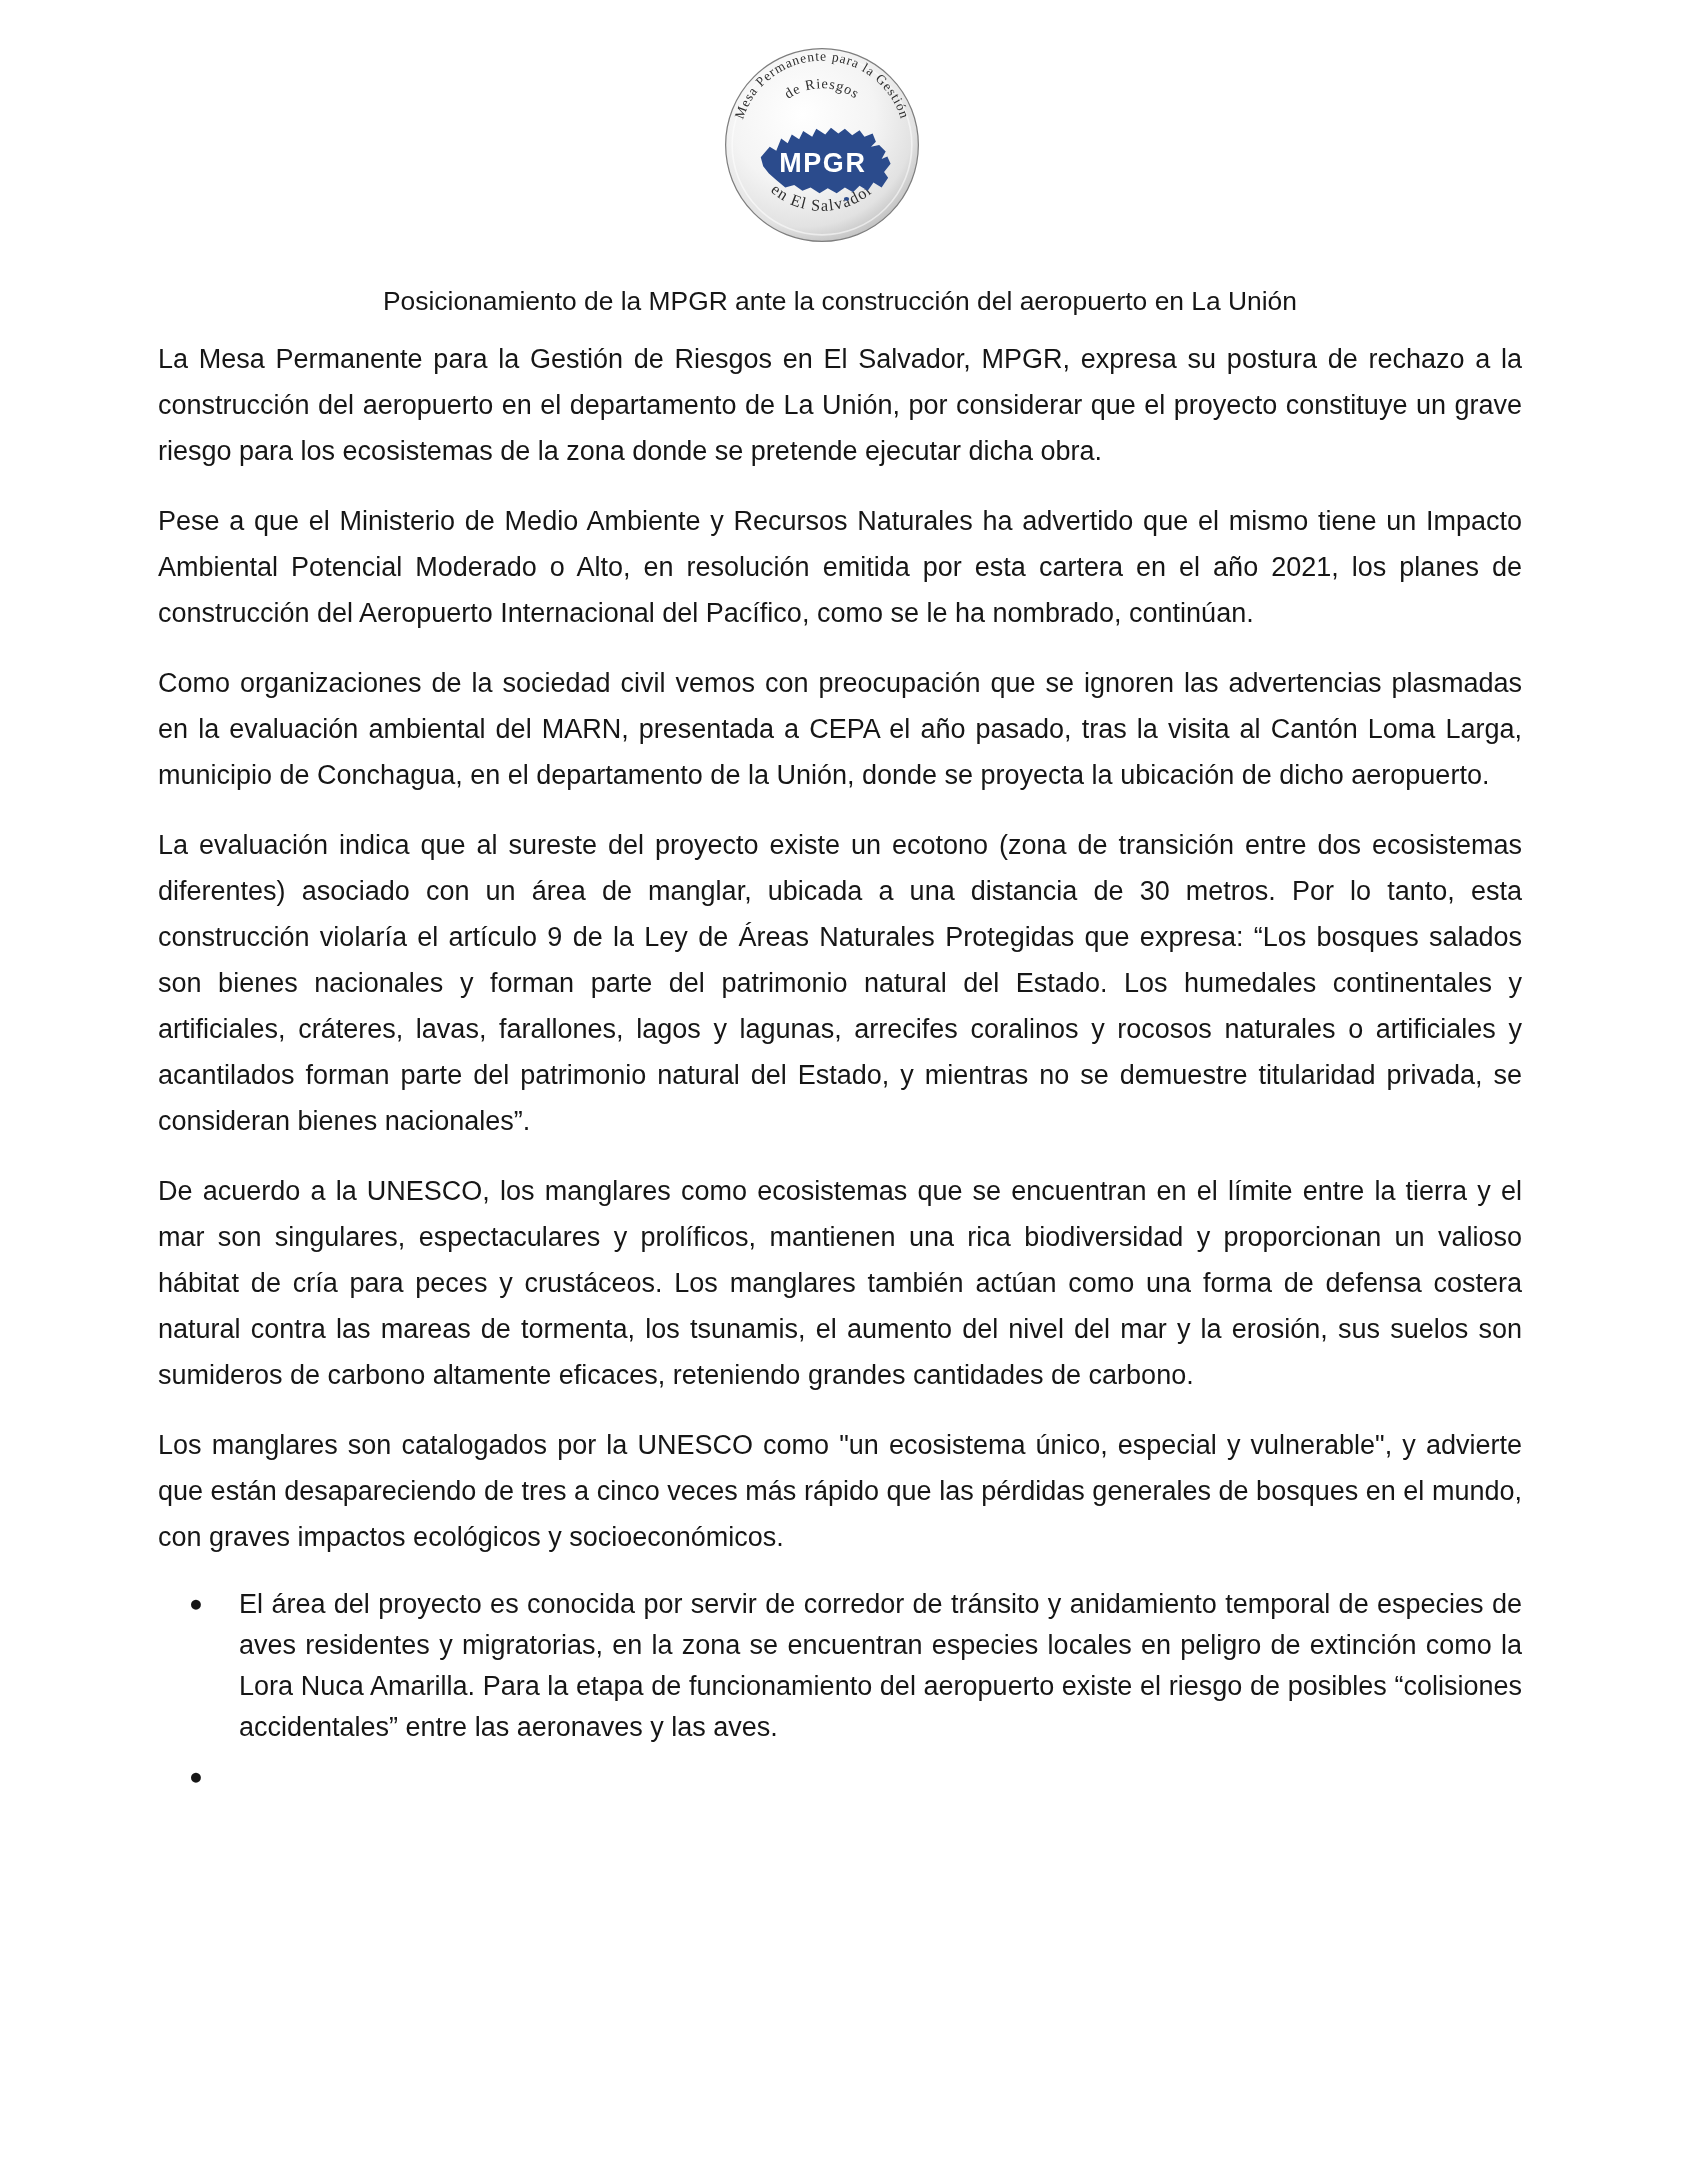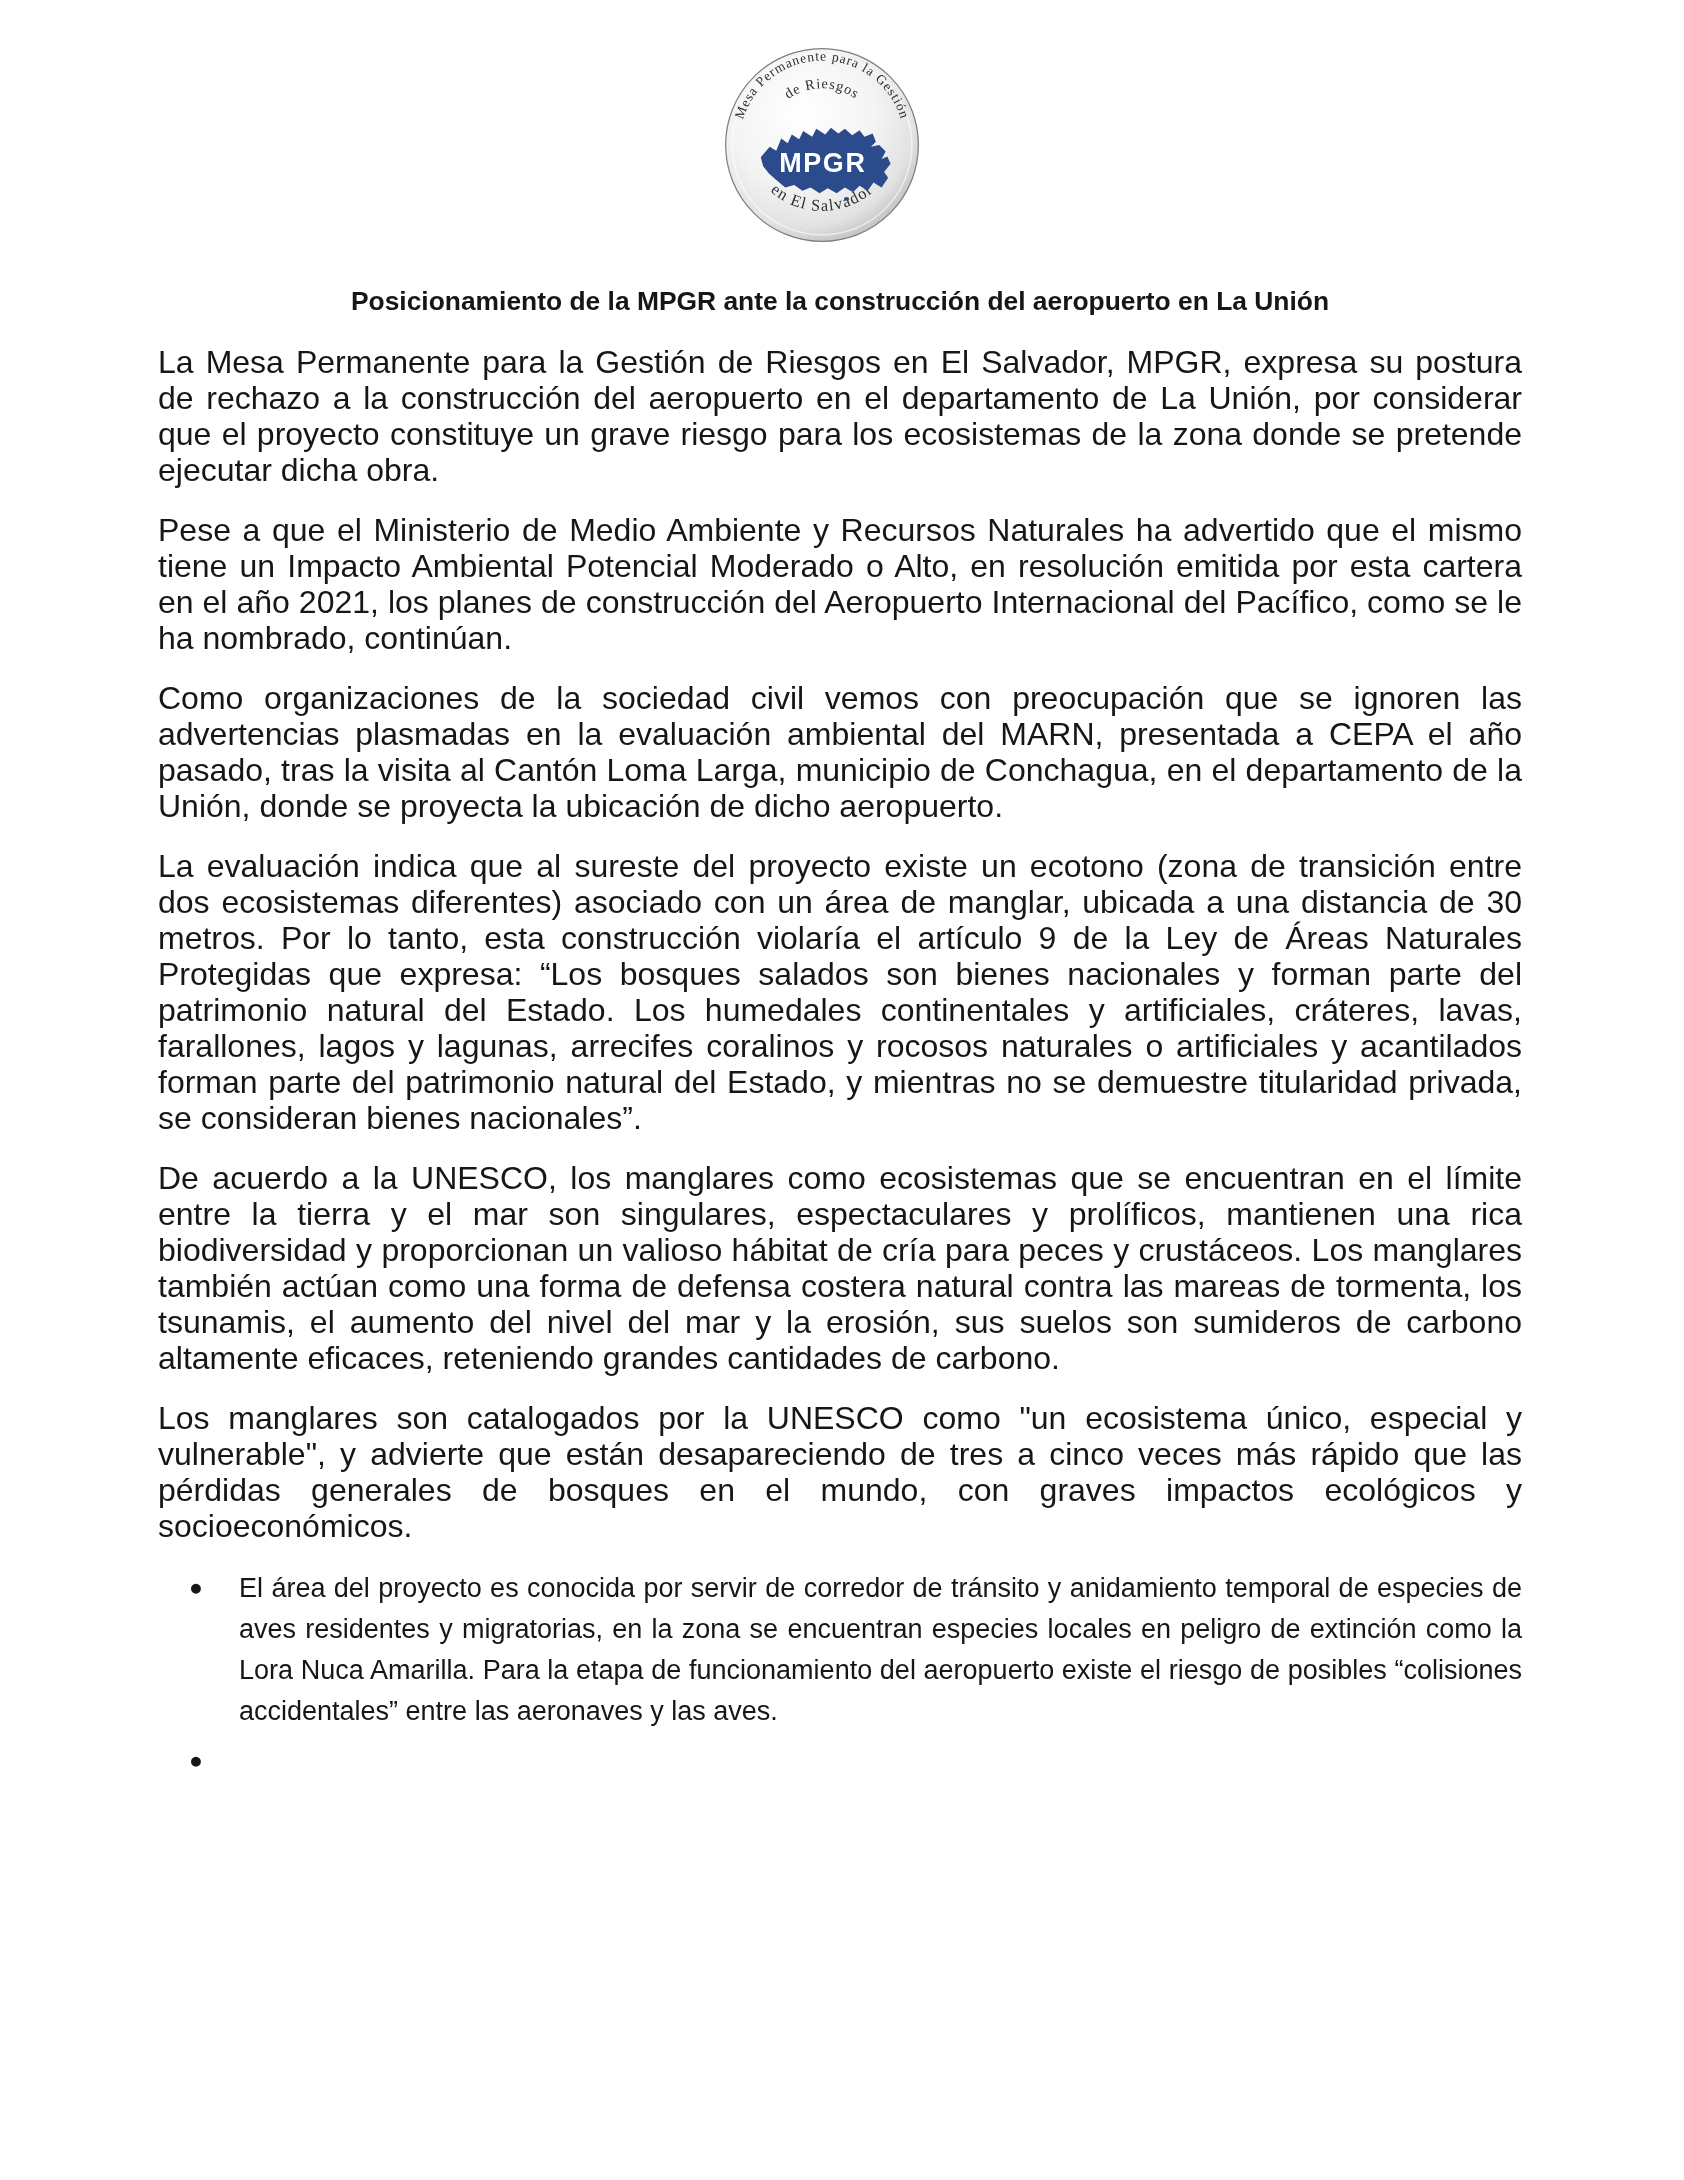--- a/index.html
+++ b/index.html
@@ -21,31 +21,31 @@
     width: 100%;
     display: flex;
     justify-content: center;
   }
   .logo-badge {
     width: 196px;
     height: 196px;
     transform: translateX(-18px);
   }
   .doc-title {
-    margin: 41px 0 26px 0;
+    margin: 41px 0 18px 0;
     font-size: 26.4px;
     line-height: 34px;
-    font-weight: bold;
+    font-weight: normal;
     text-align: center;
     letter-spacing: 0px;
   }
   .doc-body p {
     margin: 0 0 24px 0;
-    font-size: 32px;
-    line-height: 36px;
+    font-size: 27px;
+    line-height: 46px;
     text-align: justify;
     text-justify: inter-word;
   }
   .doc-body p.list-intro {
     margin-bottom: 20.4px;
   }
   ul.findings {
     margin: 0;
     padding: 0;
     list-style: none;

